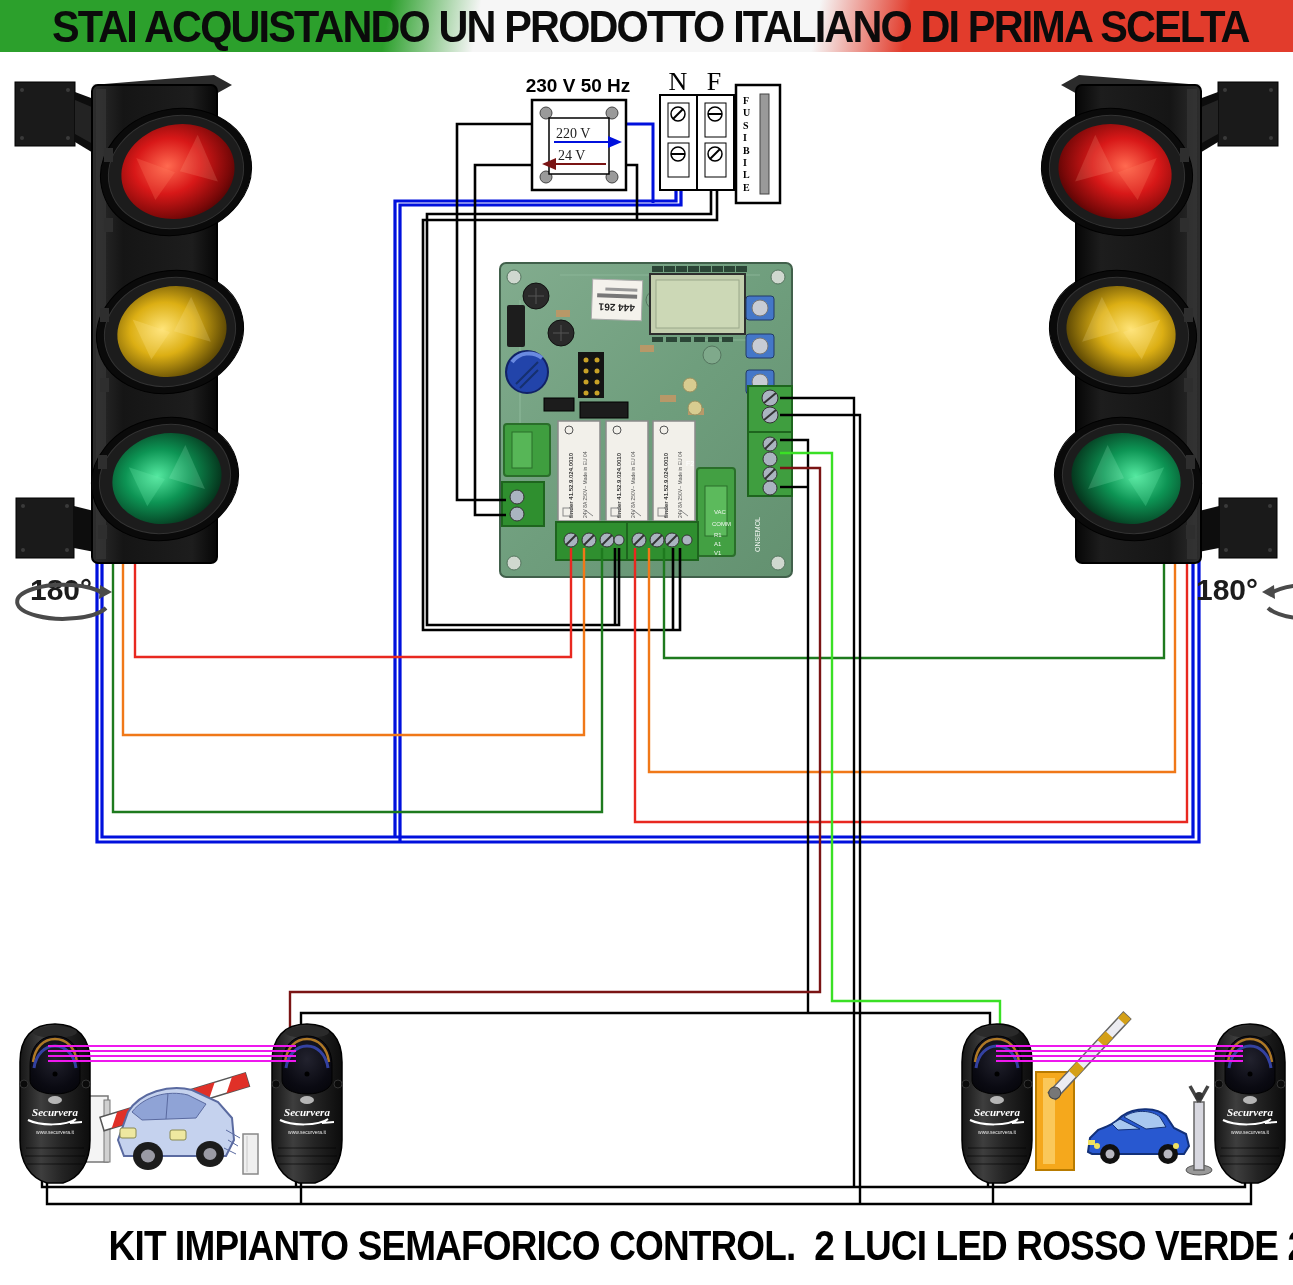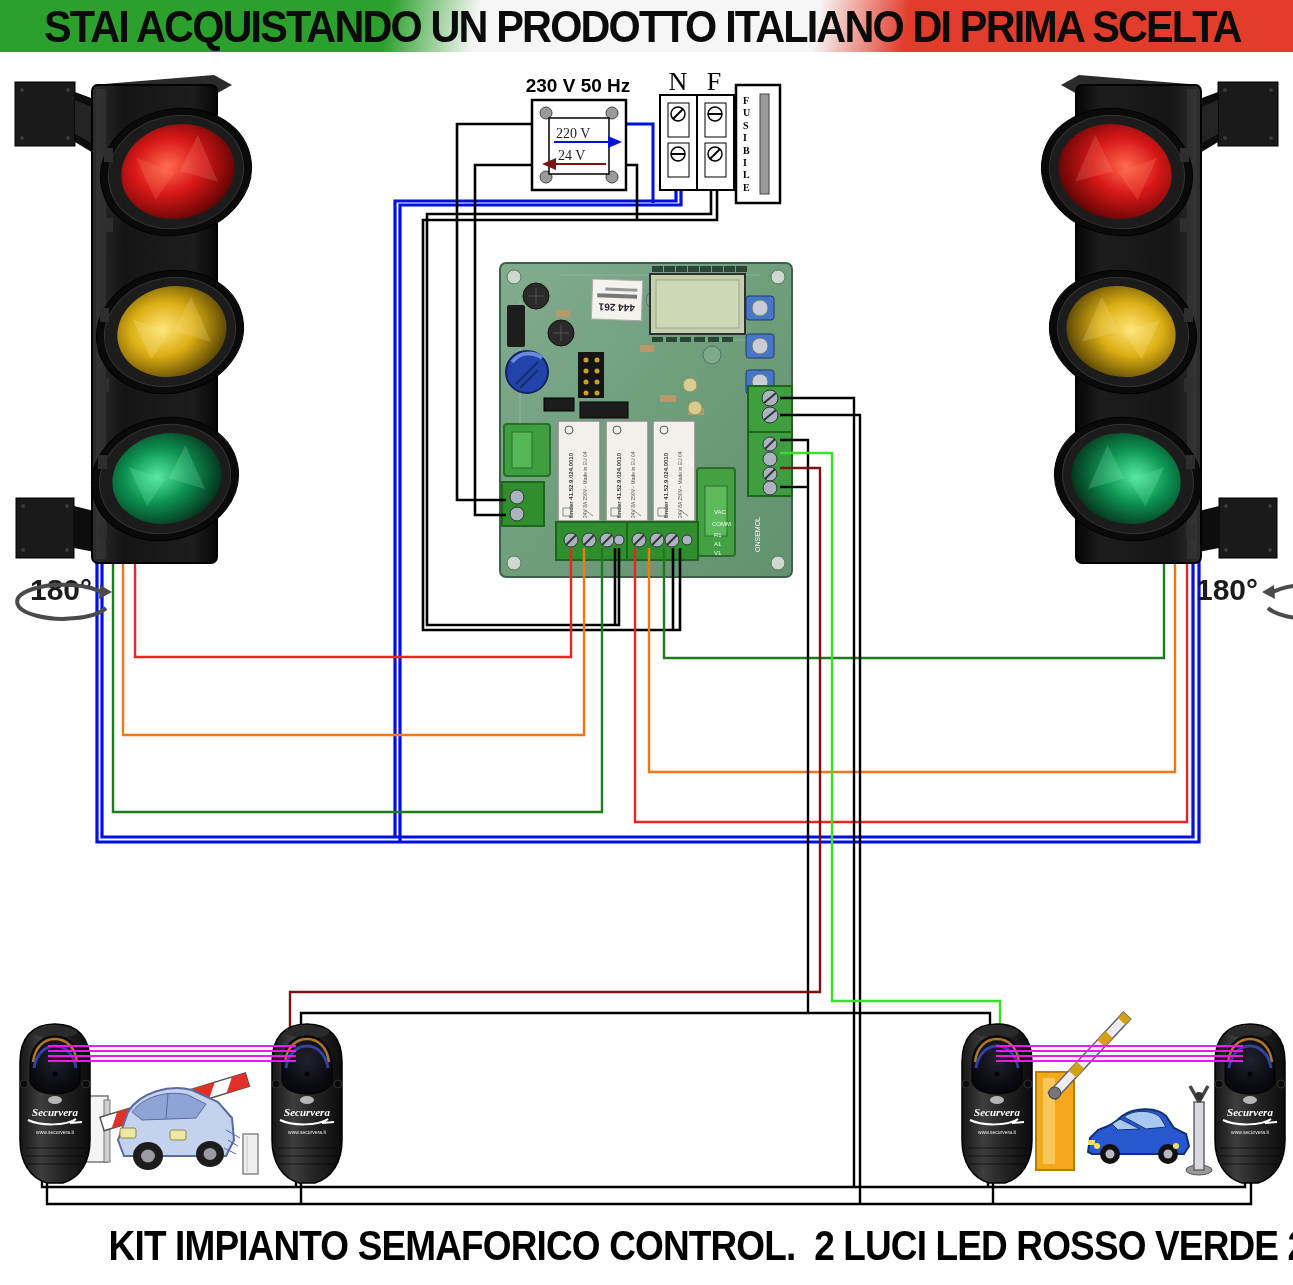--- a/index.html
+++ b/index.html
@@ -1,21 +1,21 @@
 <!DOCTYPE html>
 <html><head>
 <meta charset="utf-8">
 <style>
   html,body{margin:0;padding:0;background:#ffffff;}
   #stage{position:relative;width:1293px;height:1285px;background:#ffffff;overflow:hidden;
          font-family:"Liberation Sans","DejaVu Sans",sans-serif;}
   
   #banner{position:absolute;left:0;top:0;width:1293px;height:52px;
           background:linear-gradient(100deg,#2ca02c 0%,#2ca02c 30%,#f6f6f6 37%,#f6f6f6 63%,#e23c2c 70%,#e23c2c 100%);
-          display:flex;align-items:center;justify-content:flex-end;}
+          display:flex;align-items:center;justify-content:flex-start;}
   #banner span{display:inline-block;white-space:nowrap;transform:scaleX(.92);
                font-weight:bold;font-size:45px;letter-spacing:-2px;color:#0b0b0b;line-height:1;}
   
   #footer{position:absolute;left:0;top:1224px;width:1293px;text-align:center;}
   #footer span{display:inline-block;white-space:pre;transform:scaleX(.86);
                font-weight:bold;font-size:43px;letter-spacing:-1px;color:#000;line-height:1;}
   
   .scene{position:absolute;left:0;top:0;}
   text{font-family:"Liberation Sans","DejaVu Sans",sans-serif;}
   .serif{font-family:"Liberation Serif","DejaVu Serif",serif;}

